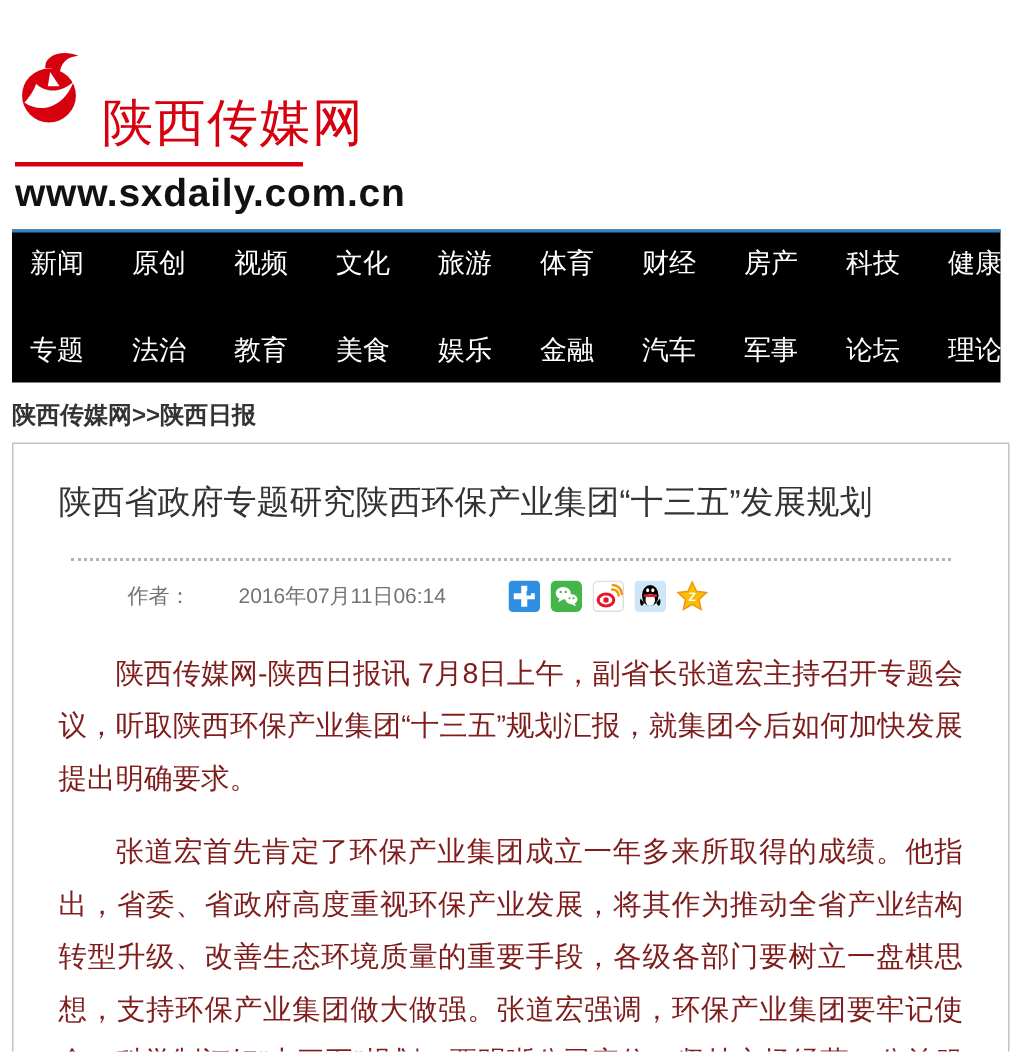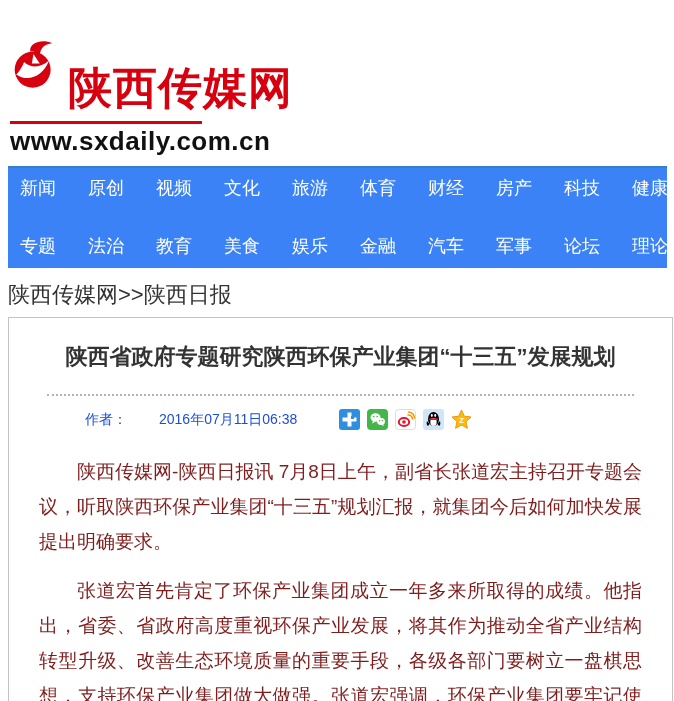--- a/index.html
+++ b/index.html
@@ -6,59 +6,59 @@
   html, body { background: #fff; }
   body {
     width: 674px; height: 701px; overflow: hidden;
     font-family: "Liberation Sans", "DejaVu Sans", sans-serif;
     color: #383838;
   }
   
   .site-header { padding: 12px 0 0 10px; }
   .logo-row { display: flex; align-items: center; gap: 8px; cursor: pointer; width: 200px; }
   .logo-mark { width: 50px; height: 50px; flex: 0 0 auto; }
-  .logo-text { font-size: 44px; font-weight: 700; color: #d7000f; letter-spacing: 1px; white-space: nowrap; margin-top: 47px; }
+  .logo-text { font-size: 34px; font-weight: 400; color: #d7000f; letter-spacing: 1px; white-space: nowrap; margin-top: 47px; }
   .logo-underline { width: 192px; height: 3px; background: #d7000f; margin-top: 3px; }
   .site-url { font-size: 26px; font-weight: 700; color: #111; letter-spacing: 0.5px; margin-top: 2px; }
   
   .main-nav {
     margin: 9px 7px 0 8px;
-    background: #3b82f6;
+    background: #000000;
     border-top: 2px solid #2f83c6;
     padding: 7px 12px 9px 12px;
     display: grid;
     grid-template-columns: repeat(12, 1fr);
     row-gap: 6px;
     gap: 32px;
   }
   .nav-item {
     color: #fff; font-size: 18px; text-align: center;
     cursor: pointer; white-space: nowrap; line-height: 26px;
   }
   
   .breadcrumb {
     margin: 12px 8px 7px 8px;
-    font-size: 22px; font-weight: 400; color: #333;
+    font-size: 16px; font-weight: 700; color: #333;
     cursor: pointer;
   }
   
   .article-box {
     margin-left: 8px; margin-right: 1px;
     border: 1px solid #c3c3c3;
     min-height: 501px;
     padding: 24px 30px 30px 30px;
   }
   .article-title {
-    text-align: center; font-size: 22px; font-weight: 700; color: #333;
+    font-size: 22px; font-weight: 400; color: #333;
     line-height: 30px; margin-bottom: 22px;
   }
   .dotted-divider { border-top: 2px dotted #b3b3b3; margin: 0 8px 13px 8px; height: 0; }
   .meta-row {
     display: flex; align-items: center;
-    font-size: 14px; color: #1d4ed8;
+    font-size: 14px; color: #737373;
     margin: 0 0 24px 46px;
   }
   .meta-author { margin-right: 32px; }
   .meta-source { margin-right: 36px; }
   .meta-date { margin-right: 42px; }
   .share-bar { display: flex; align-items: center; gap: 7px; }
   .share-btn { width: 21px; height: 21px; cursor: pointer; display: block; }
   .share-btn svg { width: 21px; height: 21px; display: block; }
   
   .article-body { margin-top: 2px; }
@@ -116,21 +116,21 @@
   </nav>
 
   <div class="breadcrumb">陕西传媒网&gt;&gt;陕西日报</div>
 
   <div class="article-box">
     <h1 class="article-title">陕西省政府专题研究陕西环保产业集团“十三五”发展规划</h1>
     <div class="dotted-divider"></div>
 
     <div class="meta-row">
       <span class="meta-author">作者：</span>
-      <span class="meta-date">2016年07月11日06:38</span>
+      <span class="meta-date">2016年07月11日06:14</span>
 
       <span class="share-bar">
         <span class="share-btn">
           <svg viewBox="0 0 21 21">
             <rect x="0" y="0" width="21" height="21" rx="3" fill="#2e8fe0"></rect>
             <rect x="8.5" y="3.5" width="4" height="14" fill="#ffffff"></rect>
             <rect x="3.5" y="8.5" width="14" height="4" fill="#ffffff"></rect>
             <rect x="12" y="7" width="3" height="3" fill="#2e8fe0"></rect>
           </svg>
         </span>

